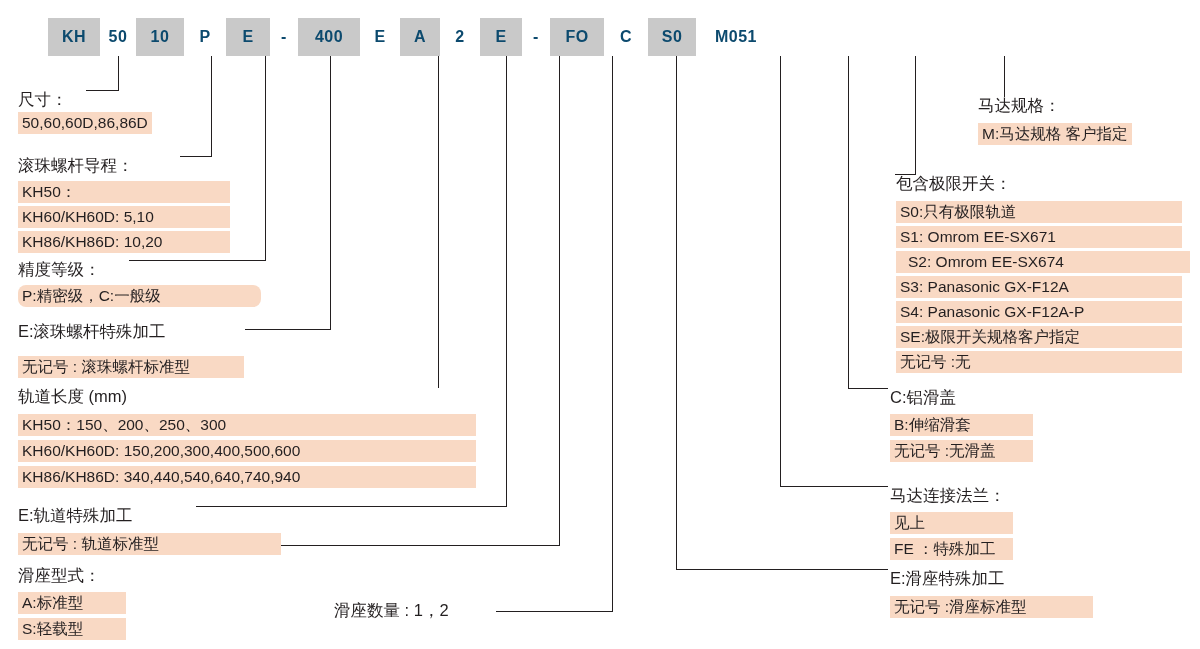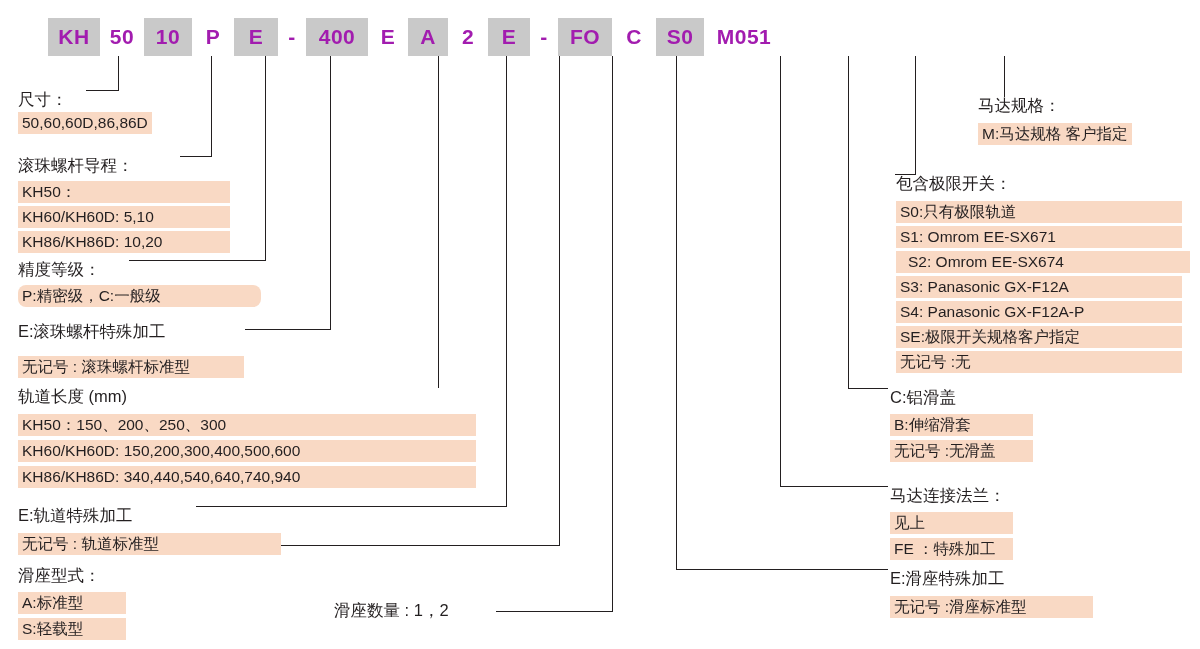--- a/index.html
+++ b/index.html
@@ -22,24 +22,24 @@
     left: 48px;
     top: 18px;
     display: flex;
     align-items: stretch;
     height: 38px;
   }
   .code-cell {
     display: flex;
     align-items: center;
     justify-content: center;
-    font-size: 21px;
+    font-size: 16px;
     font-weight: bold;
     letter-spacing: 0.5px;
-    color: #a21caf;
+    color: #0c4a6e;
     padding: 0 7px;
     min-width: 22px;
     box-sizing: border-box;
   }
   .code-cell.shaded {
     background: #c9c9c9;
   }
   .code-cell.plain {
     background: transparent;
   }
@@ -66,21 +66,21 @@
   }
   .lbl.title {
     font-size: 16.5px;
   }
 </style>
 </head>
 <body>
 
 <div id="code-string">
     <div class="code-cell shaded" style="width: 52px;">KH</div>
-    <div class="code-cell plain" style="width: 44px;">50</div>
+    <div class="code-cell plain" style="width: 36px;">50</div>
     <div class="code-cell shaded" style="width: 48px;">10</div>
     <div class="code-cell plain" style="width: 42px;">P</div>
     <div class="code-cell shaded" style="width: 44px;">E</div>
     <div class="code-cell plain" style="width: 28px;">-</div>
     <div class="code-cell shaded" style="width: 62px;">400</div>
     <div class="code-cell plain" style="width: 40px;">E</div>
     <div class="code-cell shaded" style="width: 40px;">A</div>
     <div class="code-cell plain" style="width: 40px;">2</div>
     <div class="code-cell shaded" style="width: 42px;">E</div>
     <div class="code-cell plain" style="width: 28px;">-</div>

